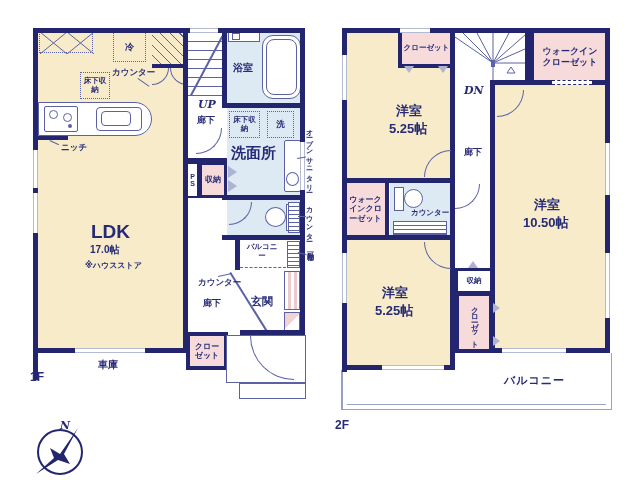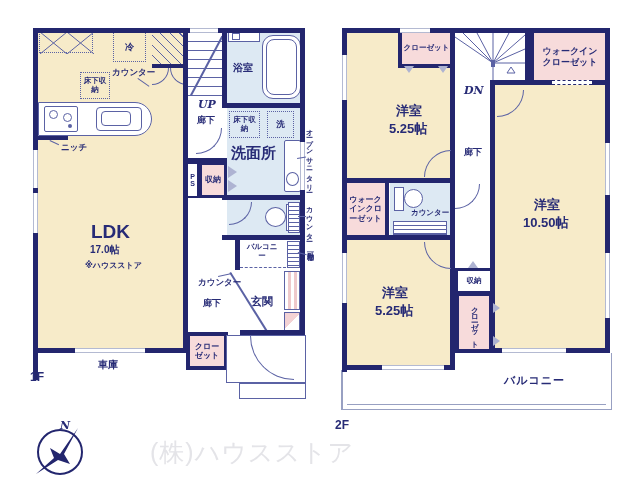--- a/index.html
+++ b/index.html
@@ -246,14 +246,13 @@
     <span class="t" style="left:375px;top:304px;font-size:13px">5.25帖</span>
     <span class="t" style="left:504px;top:374px;font-size:11px;letter-spacing:1px">バルコニー</span>
     <span class="t" style="left:335px;top:419px;font-size:12px">2F</span>
   </div>
 
   <svg class="a" style="left:20px;top:422px" width="76" height="56" viewBox="0 0 76 56">
     <circle cx="40" cy="30" r="22" fill="none" stroke="#23266e" stroke-width="2"></circle>
     <path d="M16 52 L34 36 L30 26 L40 32 L58 6 L44 32 L50 42 L38 38 Z" fill="#23266e"></path>
   </svg>
   <span class="t serifit" style="left:60px;top:420px;font-size:11px">N</span>
-  <span class="t" style="left:150px;top:438px;font-size:25px;font-weight:normal;color:var(--wm);letter-spacing:1px">(株)ハウスストア</span>
 </div>
 
 </body></html>

